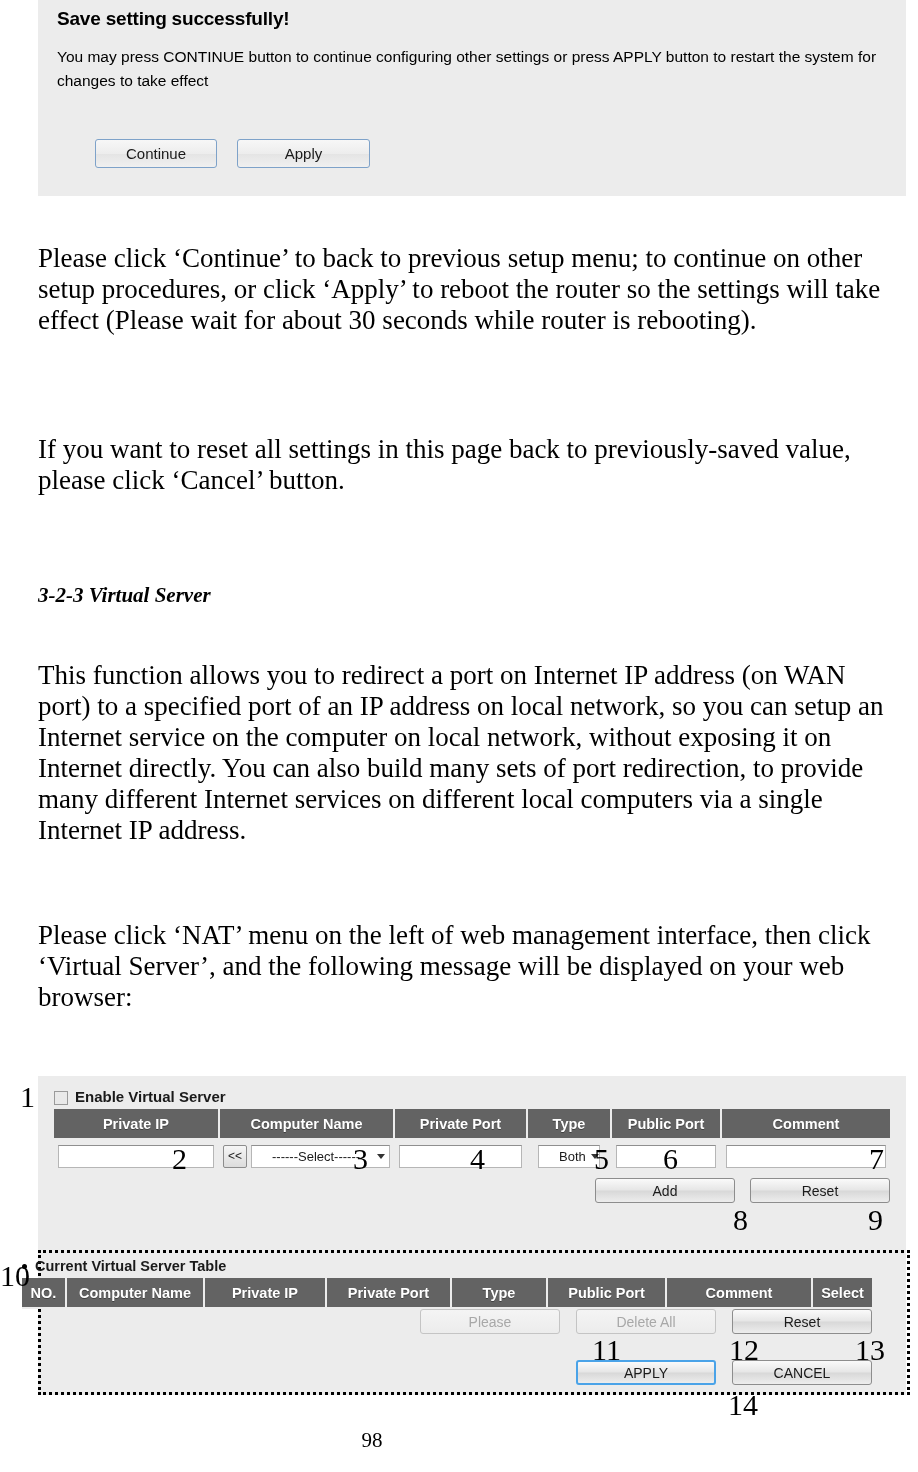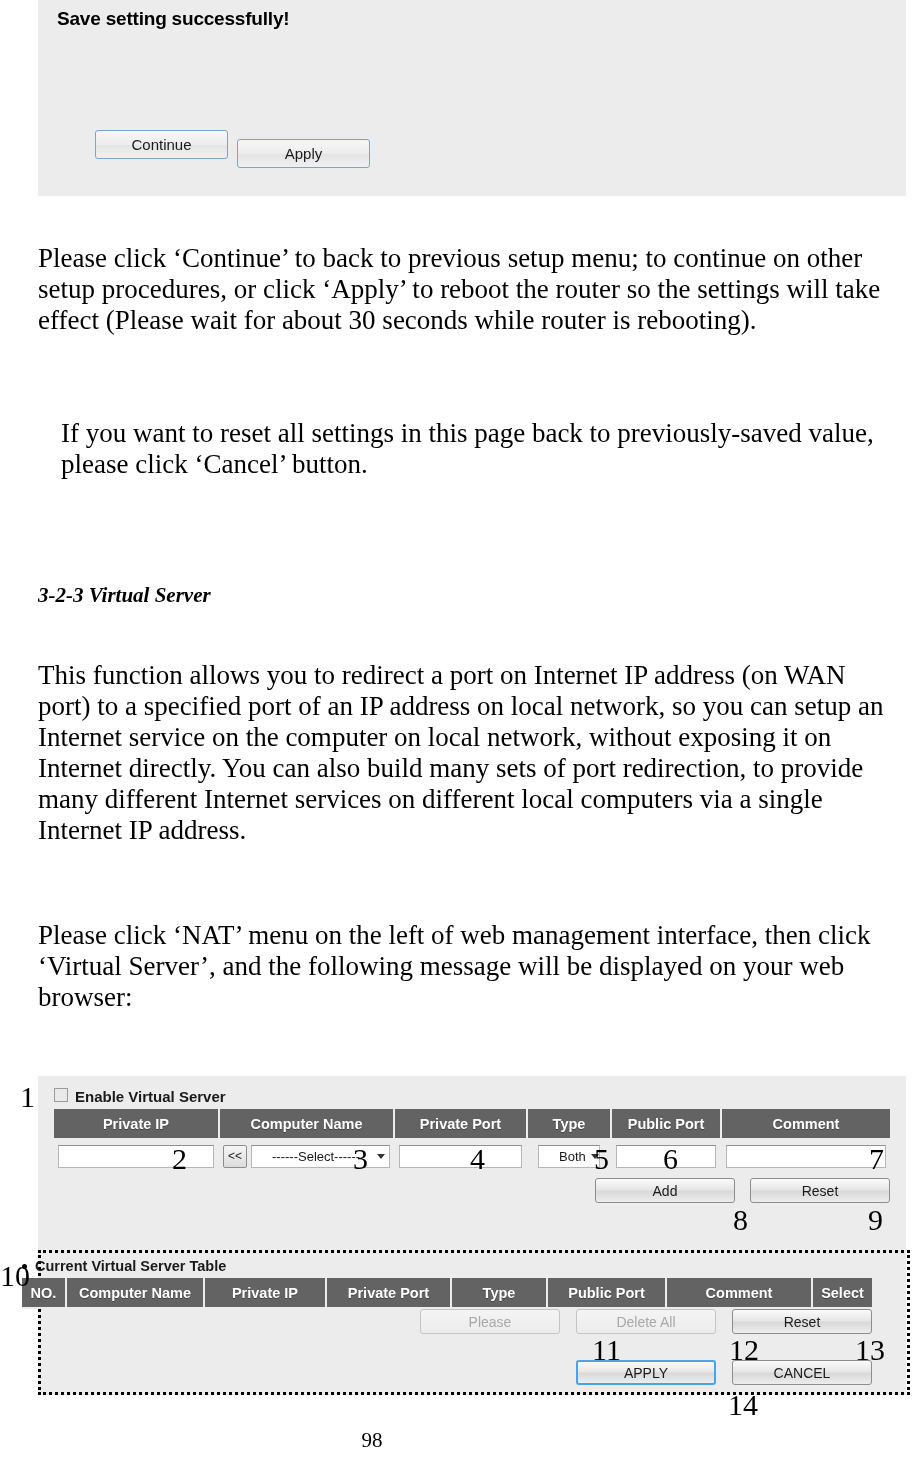--- a/index.html
+++ b/index.html
@@ -54,22 +54,22 @@
     border-radius: 3px;
     font-family: "Liberation Sans", sans-serif;
     font-size: 15px;
     color: #1a1a1a;
     box-sizing: border-box;
     cursor: pointer;
   }
   .shot-top .btn-continue {
     position: absolute;
     left: 57px;
-    top: 130px;
-    width: 133px;
+    top: 139px;
+    width: 122px;
     height: 29px;
   }
   .shot-top .btn-apply {
     position: absolute;
     left: 199px;
     top: 139px;
     width: 133px;
     height: 29px;
   }
 
@@ -77,21 +77,21 @@
   .prose {
     position: absolute;
     left: 38px;
     width: 855px;
     font-family: "Liberation Serif", serif;
     font-size: 27px;
     line-height: 31px;
     color: #000;
   }
   .p1 { top: 243px; }
-  .p2 { top: 418px; margin-left: 23px; }
+  .p2 { top: 434px; }
   .h3  {
     position: absolute;
     left: 38px;
     top: 583px;
     font-family: "Liberation Serif", serif;
     font-size: 21px;
     font-weight: bold;
     font-style: italic;
     color: #000;
   }
@@ -107,21 +107,21 @@
     height: 319px;
     background: #ececec;
     font-family: "Liberation Sans", sans-serif;
     box-sizing: border-box;
   }
   .vs-enable {
     position: absolute;
     left: 16px;
     top: 12px;
     display: flex;
-    align-items: flex-start;
+    align-items: flex-end;
     gap: 7px;
   }
   .chk {
     width: 14px;
     height: 14px;
     border: 1px solid #9a9a9a;
     background: #e9e9e9;
     box-sizing: border-box;
     display: inline-block;
   }
@@ -333,20 +333,21 @@
     font-family: "Liberation Serif", serif;
     font-size: 21px;
     color: #000;
   }
 </style>
 </head>
 <body>
 
 <div class="shot-top">
   <div class="save-title">Save setting successfully!</div>
+  <div class="save-desc">You may press CONTINUE button to continue configuring other settings or press APPLY button to restart the system for changes to take effect</div>
   <div class="btn-classic btn-continue">Continue</div>
   <div class="btn-classic btn-apply">Apply</div>
 </div>
 
 <div class="prose p1">Please click ‘Continue’ to back to previous setup menu; to continue on other setup procedures, or click ‘Apply’ to reboot the router so the settings will take effect (Please wait for about 30 seconds while router is rebooting).</div>
 <div class="prose p2">If you want to reset all settings in this page back to previously-saved value, please click ‘Cancel’ button.</div>
 <div class="h3">3-2-3 Virtual Server</div>
 <div class="prose p3">This function allows you to redirect a port on Internet IP address (on WAN port) to a specified port of an IP address on local network, so you can setup an Internet service on the computer on local network, without exposing it on Internet directly. You can also build many sets of port redirection, to provide many different Internet services on different local computers via a single Internet IP address.</div>
 <div class="prose p4">Please click ‘NAT’ menu on the left of web management interface, then click ‘Virtual Server’, and the following message will be displayed on your web browser:</div>
 

